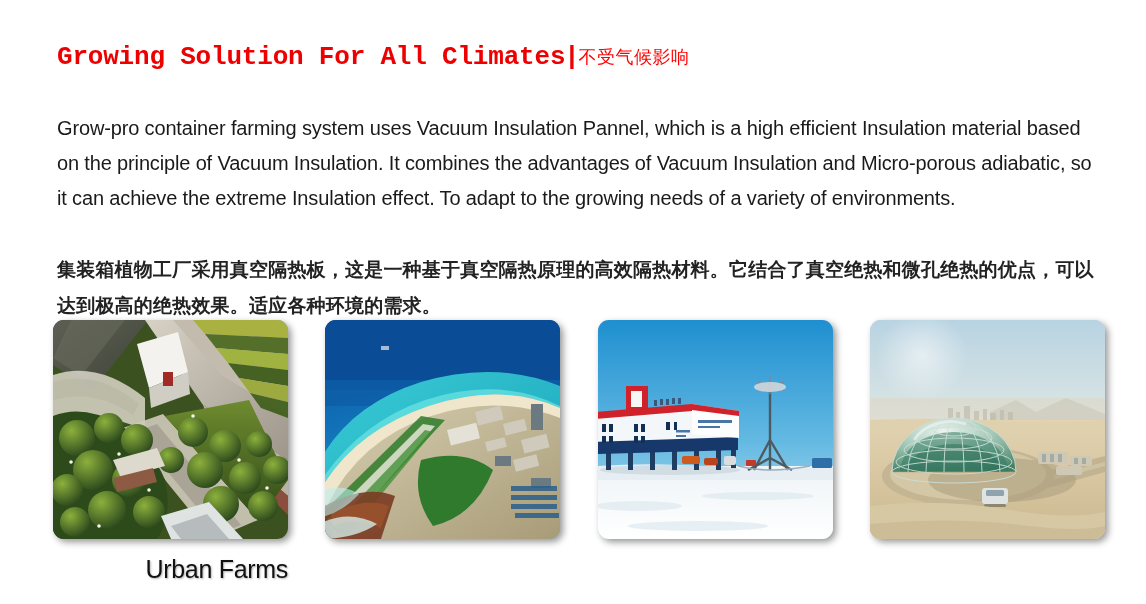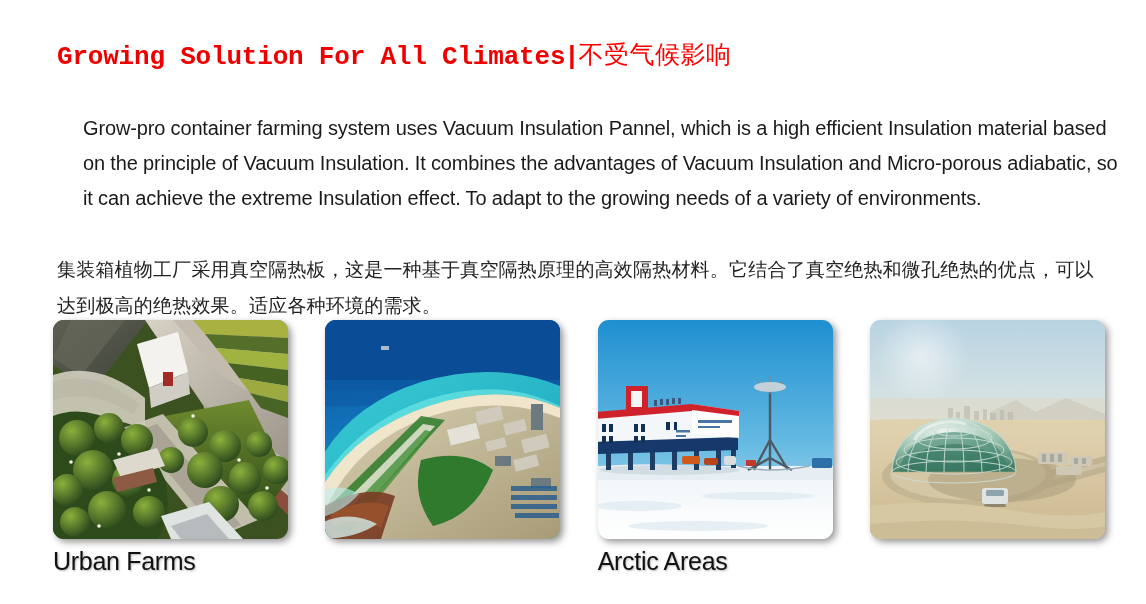--- a/index.html
+++ b/index.html
@@ -32,51 +32,51 @@
   }
   .heading-sep {
     display: inline-block;
     font-weight: bold;
     font-size: 26px;
     color: #ee0000;
     padding: 0 3px;
   }
   .heading-cn {
     font-family: "DejaVu Sans", sans-serif;
-    font-size: 25px;
+    font-size: 18px;
     color: #ff0000;
     letter-spacing: 0.5px;
     position: relative;
     top: -1px;
   }
 
   
   .para-en {
     position: absolute;
     left: 57px;
     top: 91px;
     width: 1036px;
     font-family: "Liberation Sans", sans-serif;
     font-size: 20px;
     line-height: 35px;
     color: #1a1a1a;
     letter-spacing: -0.15px;
     text-align: left;
-    margin-left: 26px;
   }
   .para-cn {
     position: absolute;
     left: 57px;
     top: 232px;
     width: 1040px;
     font-family: "DejaVu Sans", sans-serif;
     font-size: 19px;
     line-height: 36px;
     color: #222222;
     letter-spacing: 0.2px;
+    font-weight: bold;
   }
 
   
   .tiles {
     position: absolute;
     left: 53px;
     top: 320px;
     width: 1052px;
     display: flex;
     justify-content: space-between;
@@ -89,22 +89,22 @@
     height: 219px;
     border-radius: 11px;
     overflow: hidden;
     position: relative;
     box-shadow: 3px 3px 7px rgba(0,0,0,0.42);
     background: #cfd6da;
   }
   .thumb svg { display: block; width: 235px; height: 219px; }
 
   .caption {
-    margin-top: 8px;
-    text-align: left;
+    margin-top: 16px;
+    text-align: right;
     font-family: "Liberation Sans", sans-serif;
     font-size: 25px;
     color: #111111;
     text-shadow: 1px 1px 2px rgba(120,120,120,0.55);
     letter-spacing: -0.3px;
   }
 </style>
 </head>
 <body>
 
@@ -373,21 +373,20 @@
 
         <path d="M140,146 Q170,154 212,146" stroke="#9bb0bc" stroke-width="1.6" fill="none"></path>
 
         <g fill="#dde8ee" opacity="0.7">
           <ellipse cx="40" cy="186" rx="44" ry="5"></ellipse>
           <ellipse cx="160" cy="176" rx="56" ry="4"></ellipse>
           <ellipse cx="100" cy="206" rx="70" ry="5"></ellipse>
         </g>
       </svg>
     </div>
-    <div class="caption">Arctic Areas</div>
   </div>
 
   <div class="tile">
     <div class="thumb">
       <svg viewBox="0 0 235 219" preserveAspectRatio="none">
         <defs>
           <linearGradient id="dSky" x1="0" y1="0" x2="0" y2="1">
             <stop offset="0" stop-color="#b8d3e2"></stop>
             <stop offset="0.45" stop-color="#dce6e4"></stop>
             <stop offset="1" stop-color="#e8ddc4"></stop>

